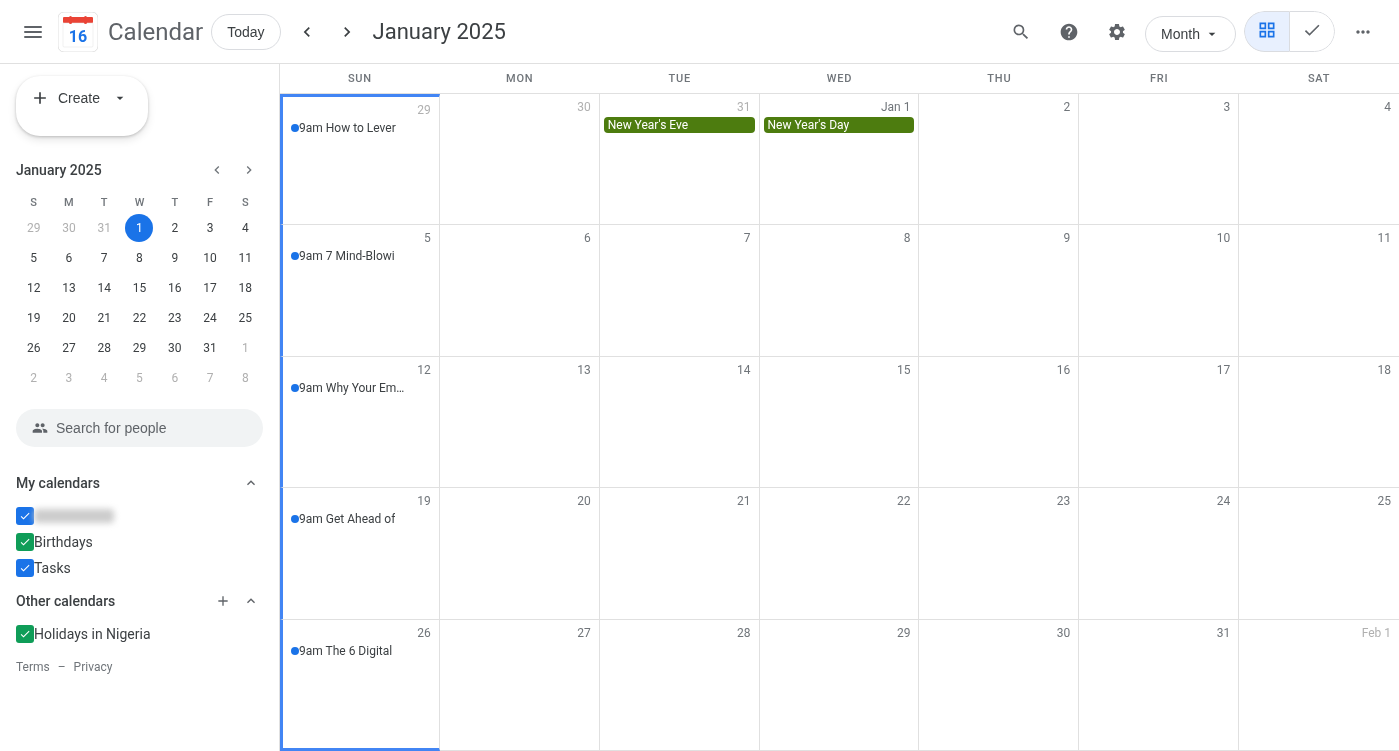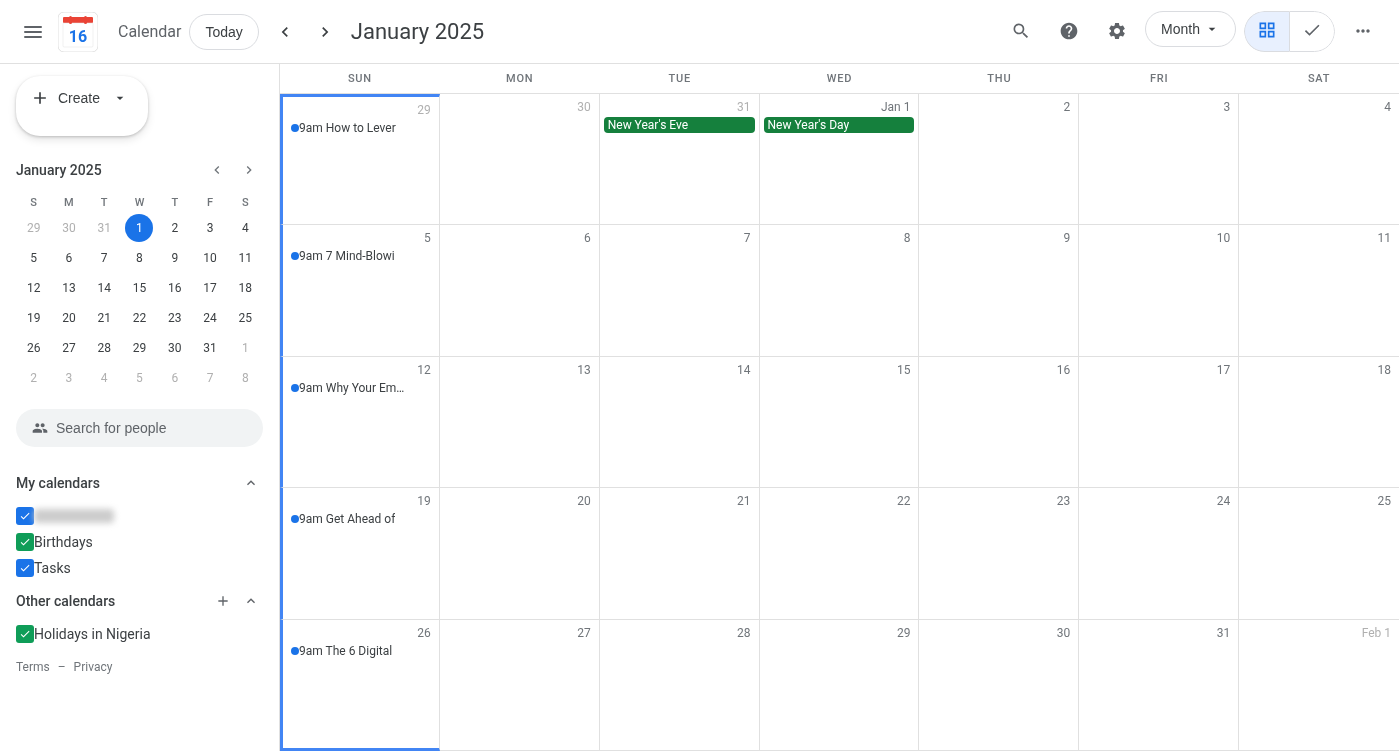--- a/index.html
+++ b/index.html
@@ -3,26 +3,26 @@
   <meta charset="utf-8">
   <style>
     * { box-sizing: border-box; margin: 0; padding: 0; }
     body { font-family: 'Google Sans', Roboto, Arial, sans-serif; background: #fff; color: #3c4043; font-size: 13px; overflow: hidden; }
 
     
     .topbar { display: flex; align-items: center; height: 64px; padding: 0 16px; gap: 8px; border-bottom: 1px solid #e0e0e0; }
     .hamburger-btn { background: none; border: none; cursor: pointer; padding: 8px; border-radius: 50%; display: flex; align-items: center; justify-content: center; }
     .logo { display: flex; align-items: center; gap: 4px; text-decoration: none; }
     .logo-icon { width: 40px; height: 40px; }
-    .logo-text { font-size: 16px; color: #5f6368; font-weight: 400; margin-left: 16px; }
+    .logo-text { font-size: 24px; color: #5f6368; font-weight: 400; margin-left: 6px; }
     .today-btn { border: 1px solid #dadce0; border-radius: 24px; background: #fff; padding: 9px 15px; font-size: 14px; cursor: pointer; color: #3c4043; }
     .nav-btns { display: flex; align-items: center; gap: 4px; }
     .nav-btn { background: none; border: none; cursor: pointer; padding: 8px; border-radius: 50%; width: 36px; height: 36px; display: flex; align-items: center; justify-content: center; }
     .month-title { font-size: 22px; color: #3c4043; font-weight: 400; flex: 1; }
-    .topbar-actions { display: flex; align-items: flex-start; gap: 8px; }
+    .topbar-actions { display: flex; align-items: flex-end; gap: 8px; }
     .icon-btn { background: none; border: none; cursor: pointer; padding: 8px; border-radius: 50%; width: 40px; height: 40px; display: flex; align-items: center; justify-content: center; }
     .month-dropdown { border: 1px solid #dadce0; border-radius: 24px; background: #fff; padding: 9px 15px; font-size: 14px; cursor: pointer; color: #3c4043; display: flex; align-items: center; gap: 4px; }
     .view-btns { display: flex; border-radius: 24px; overflow: hidden; }
     .grid-icon-btn { background: #e8f0fe; border: 1px solid #dadce0; border-radius: 24px 0 0 24px; padding: 8px 12px; cursor: pointer; border-right: none; }
     .check-icon-btn { background: none; border: 1px solid #dadce0; border-radius: 0 24px 24px 0; padding: 8px 12px; cursor: pointer; }
     .dots-btn { background: none; border: none; cursor: pointer; padding: 8px; border-radius: 50%; width: 40px; height: 40px; display: flex; align-items: center; justify-content: center; }
 
     
     .main { display: flex; height: calc(100vh - 64px); }
 
@@ -60,21 +60,21 @@
 
     
     .cal-grid { flex: 1; display: flex; flex-direction: column; overflow: hidden; }
     .cal-header { display: grid; grid-template-columns: repeat(7, 1fr); border-bottom: 1px solid #e0e0e0; }
     .cal-dow { text-align: center; padding: 8px 0; font-size: 11px; font-weight: 500; color: #70757a; letter-spacing: 0.8px; }
     .cal-body { display: grid; grid-template-columns: repeat(7, 1fr); grid-template-rows: repeat(5, 1fr); flex: 1; }
     .cal-cell { border-right: 1px solid #e0e0e0; border-bottom: 1px solid #e0e0e0; padding: 4px; min-height: 0; position: relative; }
     .cal-cell:nth-child(7n) { border-right: none; }
     .cal-day-num { font-size: 12px; color: #70757a; text-align: right; padding: 2px 4px; }
     .cal-event { font-size: 12px; border-radius: 4px; padding: 1px 4px; margin: 1px 0; display: flex; align-items: center; gap: 0; white-space: nowrap; overflow: hidden; text-overflow: ellipsis; cursor: pointer; }
-    .cal-event.green { background: #15803d; color: #fff; }
+    .cal-event.green { background: #4d7c0f; color: #fff; }
     .event-dot { width: 8px; height: 8px; border-radius: 50%; background: #1a73e8; flex-shrink: 0; }
     .event-text { overflow: hidden; text-overflow: ellipsis; white-space: nowrap; }
     .other-month-day { color: #b0b0b0; }
   </style>
 </head>
 <body>
 
 <div class="topbar">
   <button class="hamburger-btn">
     <svg width="18" height="18" viewBox="0 0 18 18" fill="#5f6368">

